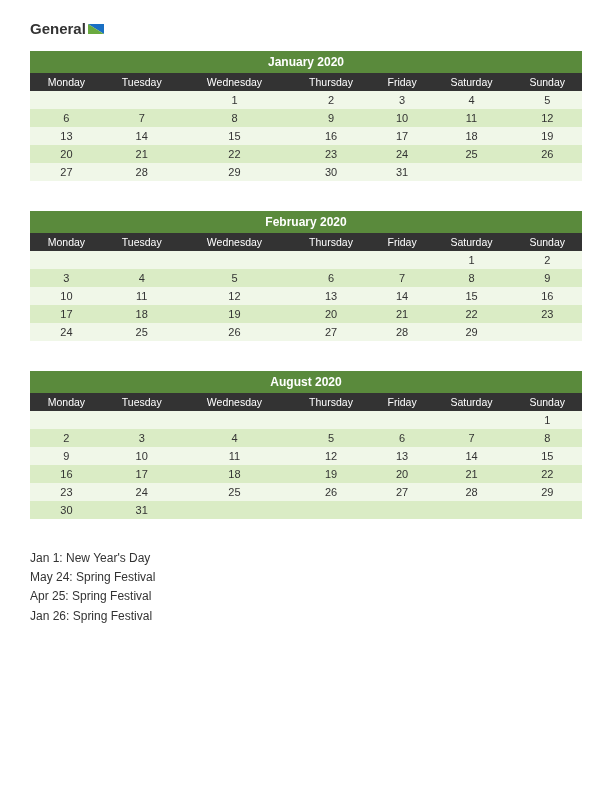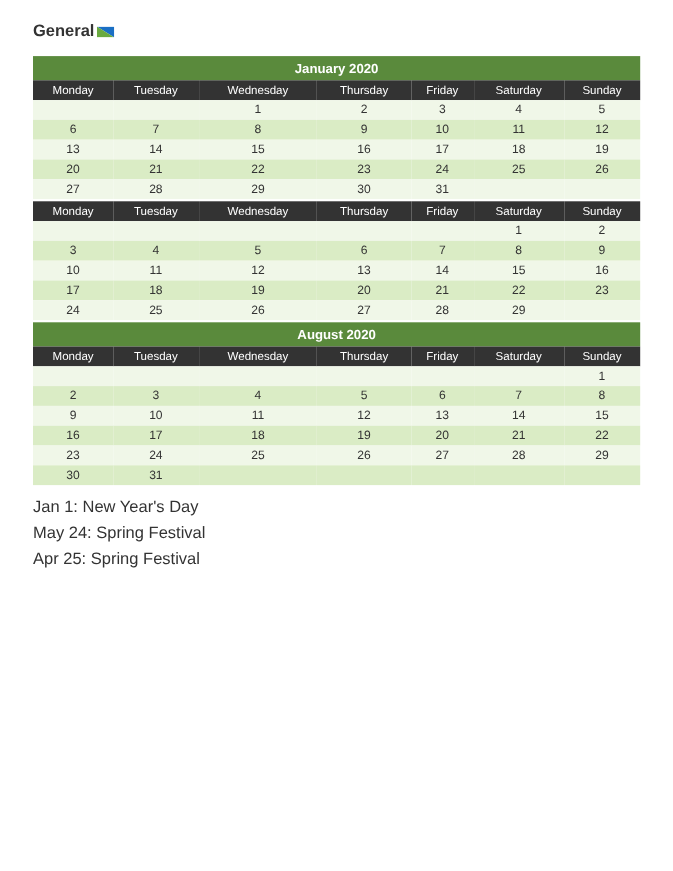--- a/index.html
+++ b/index.html
@@ -30,21 +30,21 @@
       font-size: 26px;
       font-weight: normal;
       color: #333;
     }
     .title-country {
       font-size: 20px;
       font-weight: normal;
       color: #333;
     }
     .calendar-section {
-      margin-bottom: 2px;
+      margin-bottom: 30px;
     }
     .cal-header {
       background-color: #5a8a3c;
       color: #fff;
       text-align: center;
       font-weight: bold;
       font-size: 12px;
       padding: 4px 0;
       border-radius: 0;
     }
@@ -69,21 +69,21 @@
     }
     .cal-table tr:nth-child(odd) td {
       background-color: #f0f7e8;
     }
     .cal-table tr:nth-child(even) td {
       background-color: #daecc5;
     }
     .red { color: #e00000; }
     .notes {
       margin-top: 8px;
-      font-size: 15px;
+      font-size: 12px;
       color: #333;
       line-height: 1.6;
     }
   </style>
 </head>
 <body>
 
 <div class="header">
   <div class="logo">
     <div style="display:flex; align-items:center;">
@@ -161,20 +161,21 @@
             <td>29</td>
             <td>30</td>
             <td>31</td>
             <td></td>
             <td></td>
           </tr>
         </tbody>
       </table>
     </div>
     <div class="calendar-section">
+      <div class="cal-header">February 2020</div>
       <table class="cal-table">
         <thead>
           <tr>
             <th>Monday</th>
             <th>Tuesday</th>
             <th>Wednesday</th>
             <th>Thursday</th>
             <th>Friday</th>
             <th>Saturday</th>
             <th>Sunday</th>
@@ -300,13 +301,14 @@
           </tr>
         </tbody>
       </table>
     </div>
   </div>
 
 <div class="notes" id="notes-container">
     <div>Jan 1: New Year's Day</div>
     <div>May 24: Spring Festival</div>
     <div>Apr 25: Spring Festival</div>
+    <div>Jan 26: Spring Festival</div>
   </div>
 
 </body></html>

